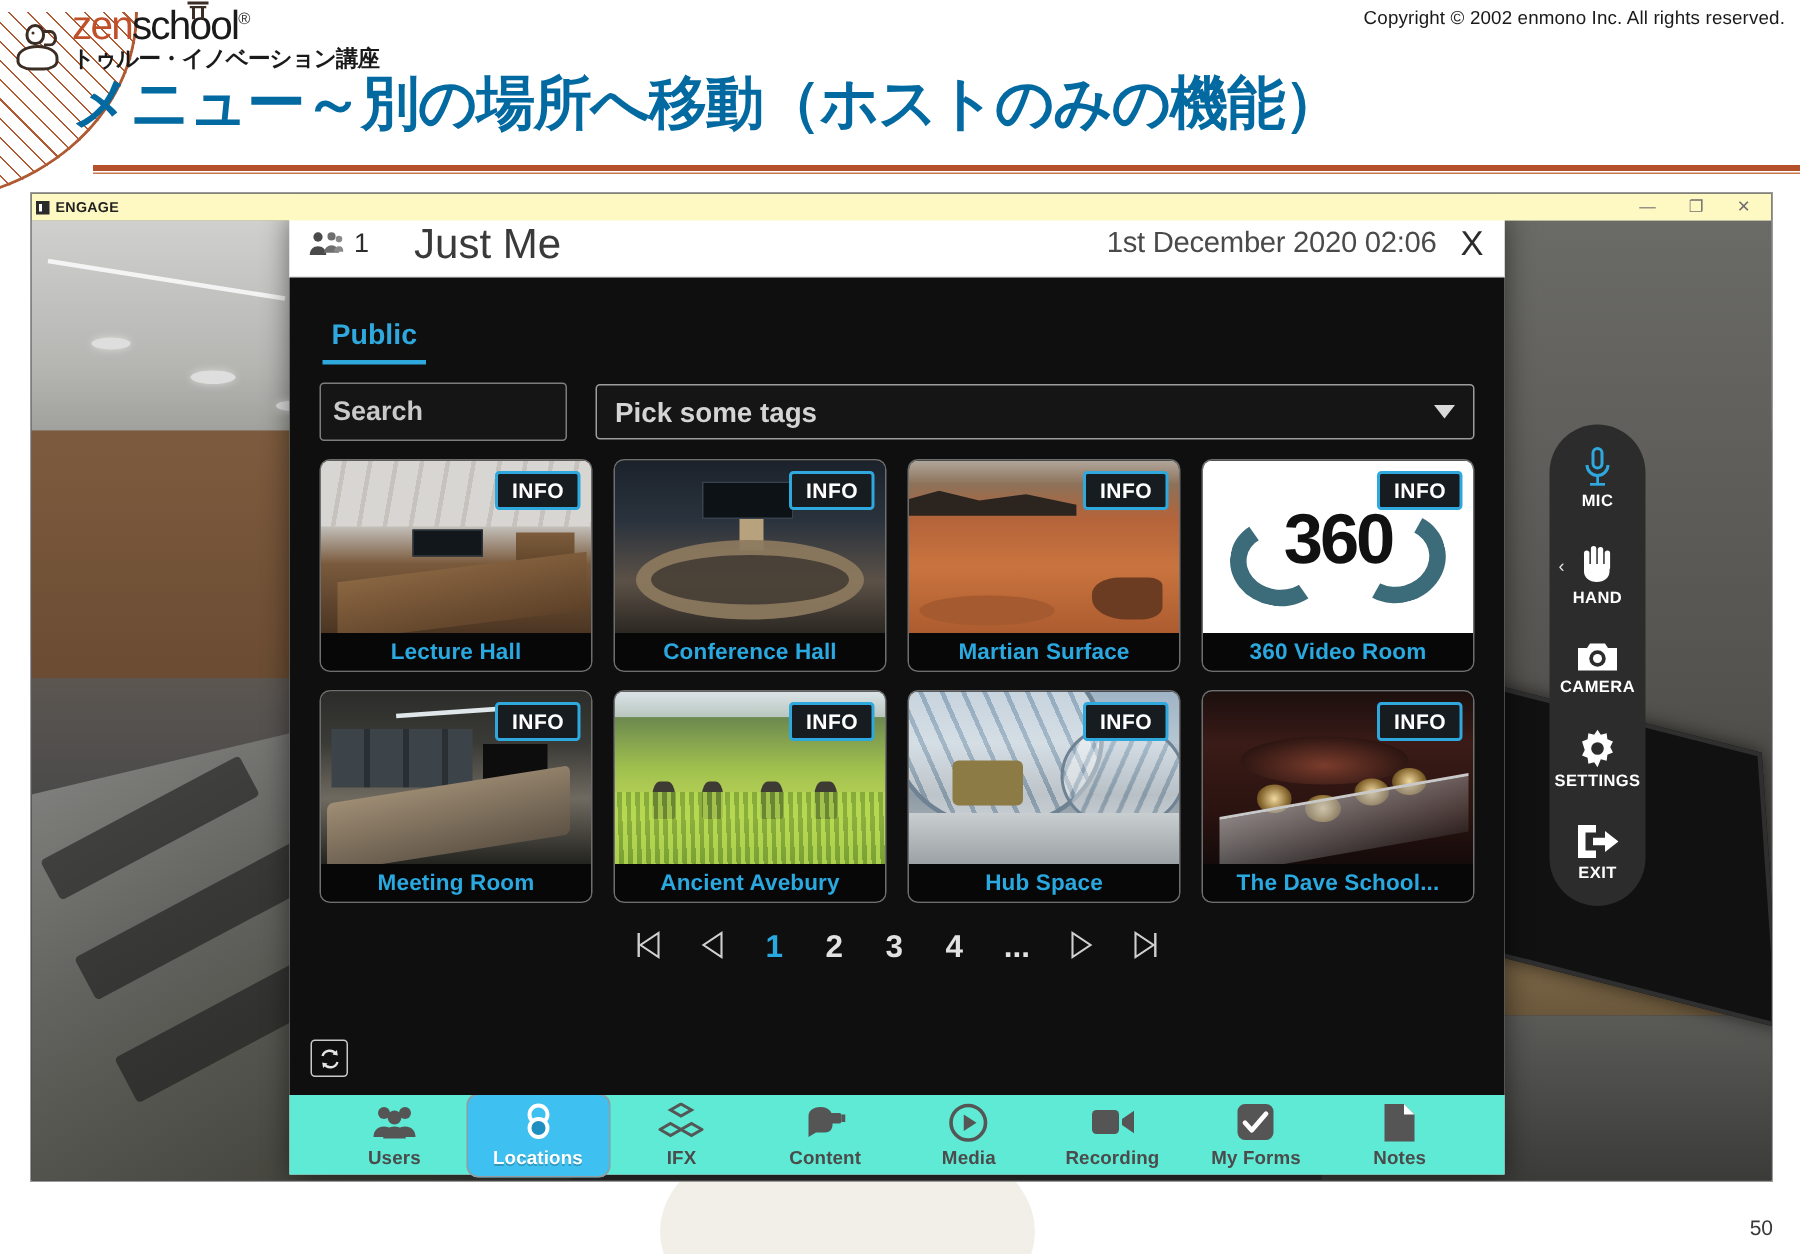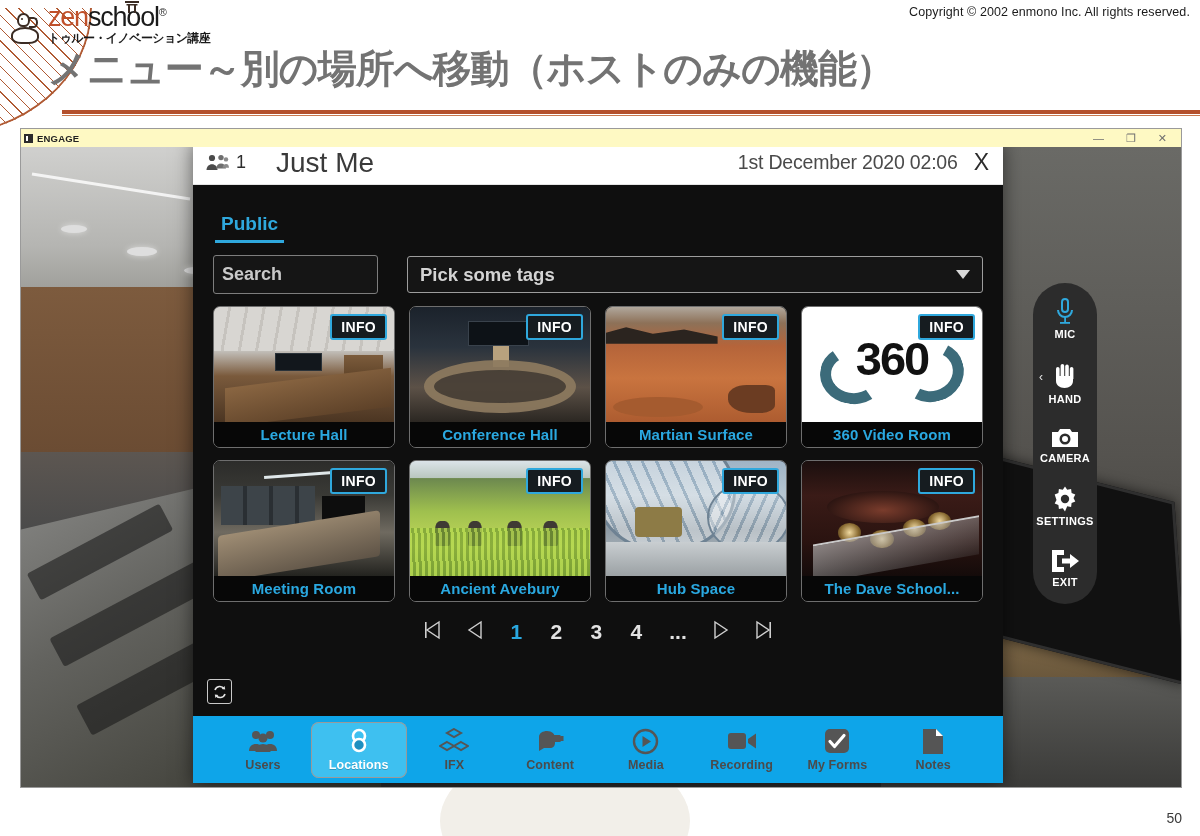--- a/index.html
+++ b/index.html
@@ -46,30 +46,30 @@
   }
   .logo-text { line-height: 1; padding-bottom: 2px; }
   .logo-main {
     font-size: 27px; font-weight: normal; letter-spacing: -1.2px;
     font-family: "Liberation Sans", sans-serif;
   }
   .logo-main .zen { color: #c0502a; }
   .logo-main .school { color: #1a1a1a; }
   .logo-main .reg { font-size: 11px; vertical-align: super; color: #333; }
   .logo-sub {
-    font-size: 12px; font-weight: bold; color: #1a1a1a;
+    font-size: 15px; font-weight: bold; color: #1a1a1a;
     letter-spacing: -0.6px; margin-top: 1px;
   }
   .logo-torii {
     position: absolute; left: 124px; top: 0px; width: 16px; height: 13px;
   }
 
   .slide-title {
     position: absolute; left: 48px; top: 42px;
-    font-size: 39px; font-weight: bold; color: #737373;
+    font-size: 39px; font-weight: bold; color: #0369a1;
     letter-spacing: -1px; white-space: nowrap;
     font-family: "Liberation Sans", sans-serif;
   }
   .title-rule {
     position: absolute; left: 62px; top: 110px; width: 1138px; height: 4px;
     background: #b4502c;
   }
   .title-rule2 {
     position: absolute; left: 62px; top: 115px; width: 1138px; height: 1px;
     background: #c8784f;
@@ -225,21 +225,21 @@
     font-size: 19px; color: #2fa8dd; font-weight: bold;
     padding: 0 6px 8px 6px; position: relative; cursor: pointer;
     font-family: "Liberation Sans", sans-serif;
   }
   .tab.active::after {
     content: ""; position: absolute; left: 0; right: 0; bottom: 0;
     height: 3px; background: #2fa8dd;
   }
 
   .filters-row {
-    display: flex; align-items: center; gap: 29px;
+    display: flex; align-items: center; gap: 19px;
     margin-top: 12px;
   }
   .search-box {
     width: 165px; height: 39px;
     background: #151515; border: 1px solid #7d7d7d; border-radius: 3px;
     display: flex; align-items: center; padding: 0 8px;
   }
   .search-box input {
     flex: 1; background: transparent; border: none; outline: none;
     color: #cfcfcf; font-size: 18px; font-weight: bold;
@@ -362,21 +362,21 @@
 
   .refresh-btn {
     position: absolute; left: 14px; bottom: 12px;
     width: 25px; height: 25px; border: 1px solid #c9c9c9; border-radius: 3px;
     display: flex; align-items: center; justify-content: center;
     color: #e4e4e4; cursor: pointer;
   }
 
   
   .dlg-footer {
-    height: 67px; background: #0ea5e9;
+    height: 53px; background: #5eead4;
     display: flex; align-items: center; justify-content: flex-start;
     padding: 0 22px;
   }
   .foot-item {
     display: flex; flex-direction: column; align-items: center; justify-content: center;
     gap: 3px; width: 96px; height: 56px; border-radius: 8px;
     color: #4b4b4b; cursor: pointer;
   }
   .foot-item .lbl { font-size: 12.5px; font-weight: bold; letter-spacing: .1px; }
   .foot-item.active { background: #3ec0f0; color: #ffffff; box-shadow: 0 0 0 1px #9a9a9a inset; }

